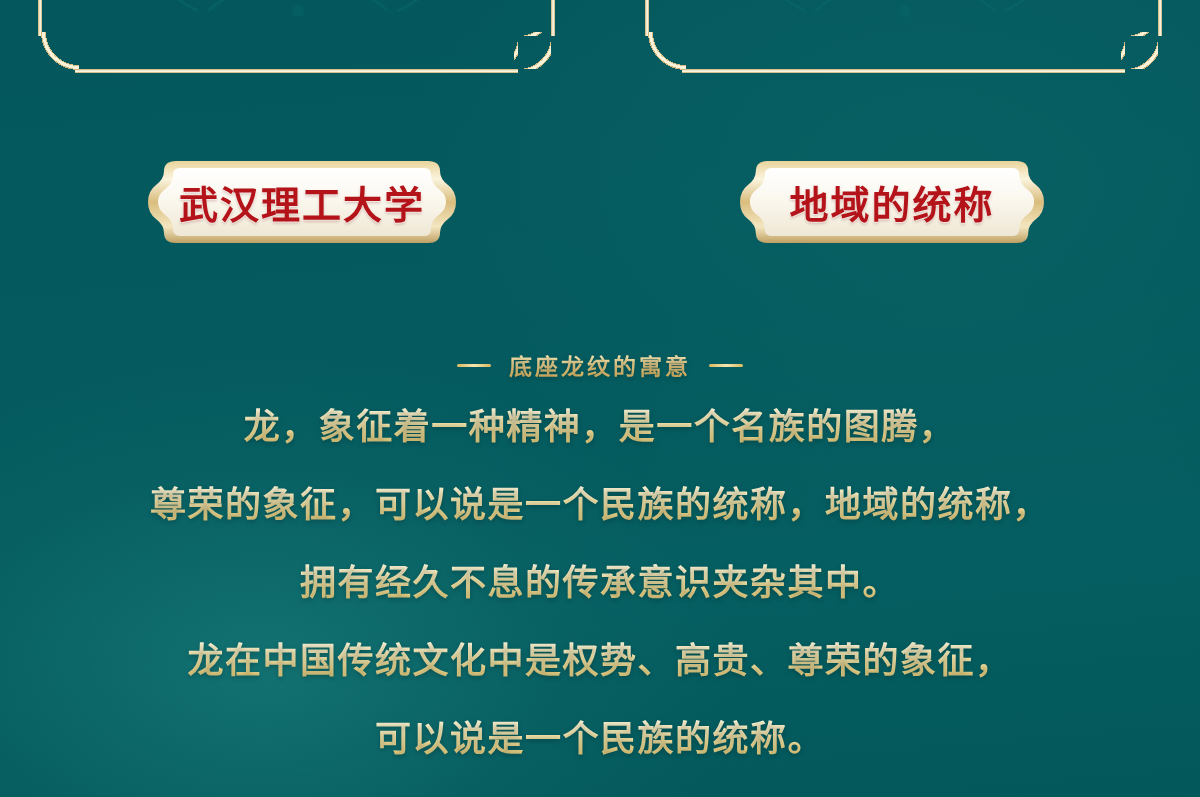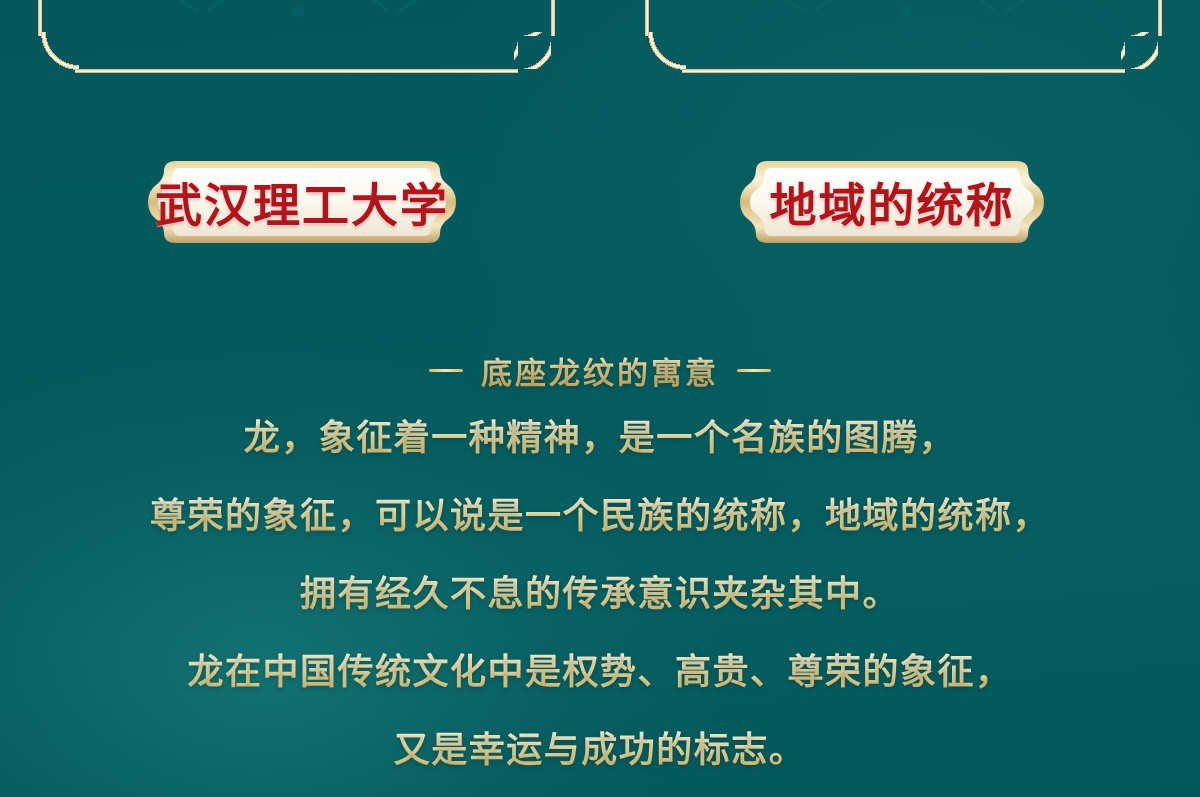--- a/index.html
+++ b/index.html
@@ -107,39 +107,39 @@
 
   .plaque svg { display: block; width: 100%; height: 100%; overflow: visible; }
 
   .plaque-label {
     position: absolute;
     inset: 0;
     display: flex;
     align-items: center;
     justify-content: center;
     font-family: "DejaVu Serif", "Liberation Serif", serif;
-    font-size: 47px;
+    font-size: 39px;
     font-weight: 700;
     letter-spacing: 2px;
     color: #b41319;
     text-shadow: 0 1px 0 rgba(255,255,255,0.55), 0 2px 3px rgba(120,20,20,0.25);
     padding-bottom: 2px;
   }
 
   
   .section {
     position: absolute;
     left: 0;
     right: 0;
     top: 348px;
     text-align: center;
   }
   .section-title {
     font-family: Liberation Mono, monospace;
-    font-size: 31px;
+    font-size: 23px;
     font-weight: 700;
     letter-spacing: 3px;
     background: linear-gradient(180deg, #fdf3cf 0%, #f3dc9d 38%, #e2c070 72%, #d9b25c 100%);
     -webkit-background-clip: text;
     background-clip: text;
     color: transparent;
     -webkit-text-fill-color: transparent;
     display: inline-block;
     text-shadow: 0 2px 4px rgba(0,0,0,0.22);
   }
@@ -283,17 +283,17 @@
       <span class="title-dash"></span>
       <span class="section-title">底座龙纹的寓意</span>
       <span class="title-dash"></span>
     </div>
 
     <div class="body-lines">
       <div class="body-line">龙，象征着一种精神，是一个名族的图腾，</div>
       <div class="body-line">尊荣的象征，可以说是一个民族的统称，地域的统称，</div>
       <div class="body-line">拥有经久不息的传承意识夹杂其中。</div>
       <div class="body-line">龙在中国传统文化中是权势、高贵、尊荣的象征，</div>
-      <div class="body-line">又是幸运与成功的标志。</div>
+      <div class="body-line">可以说是一个民族的统称。</div>
     </div>
   </div>
 
 </div>
 
 </body></html>

